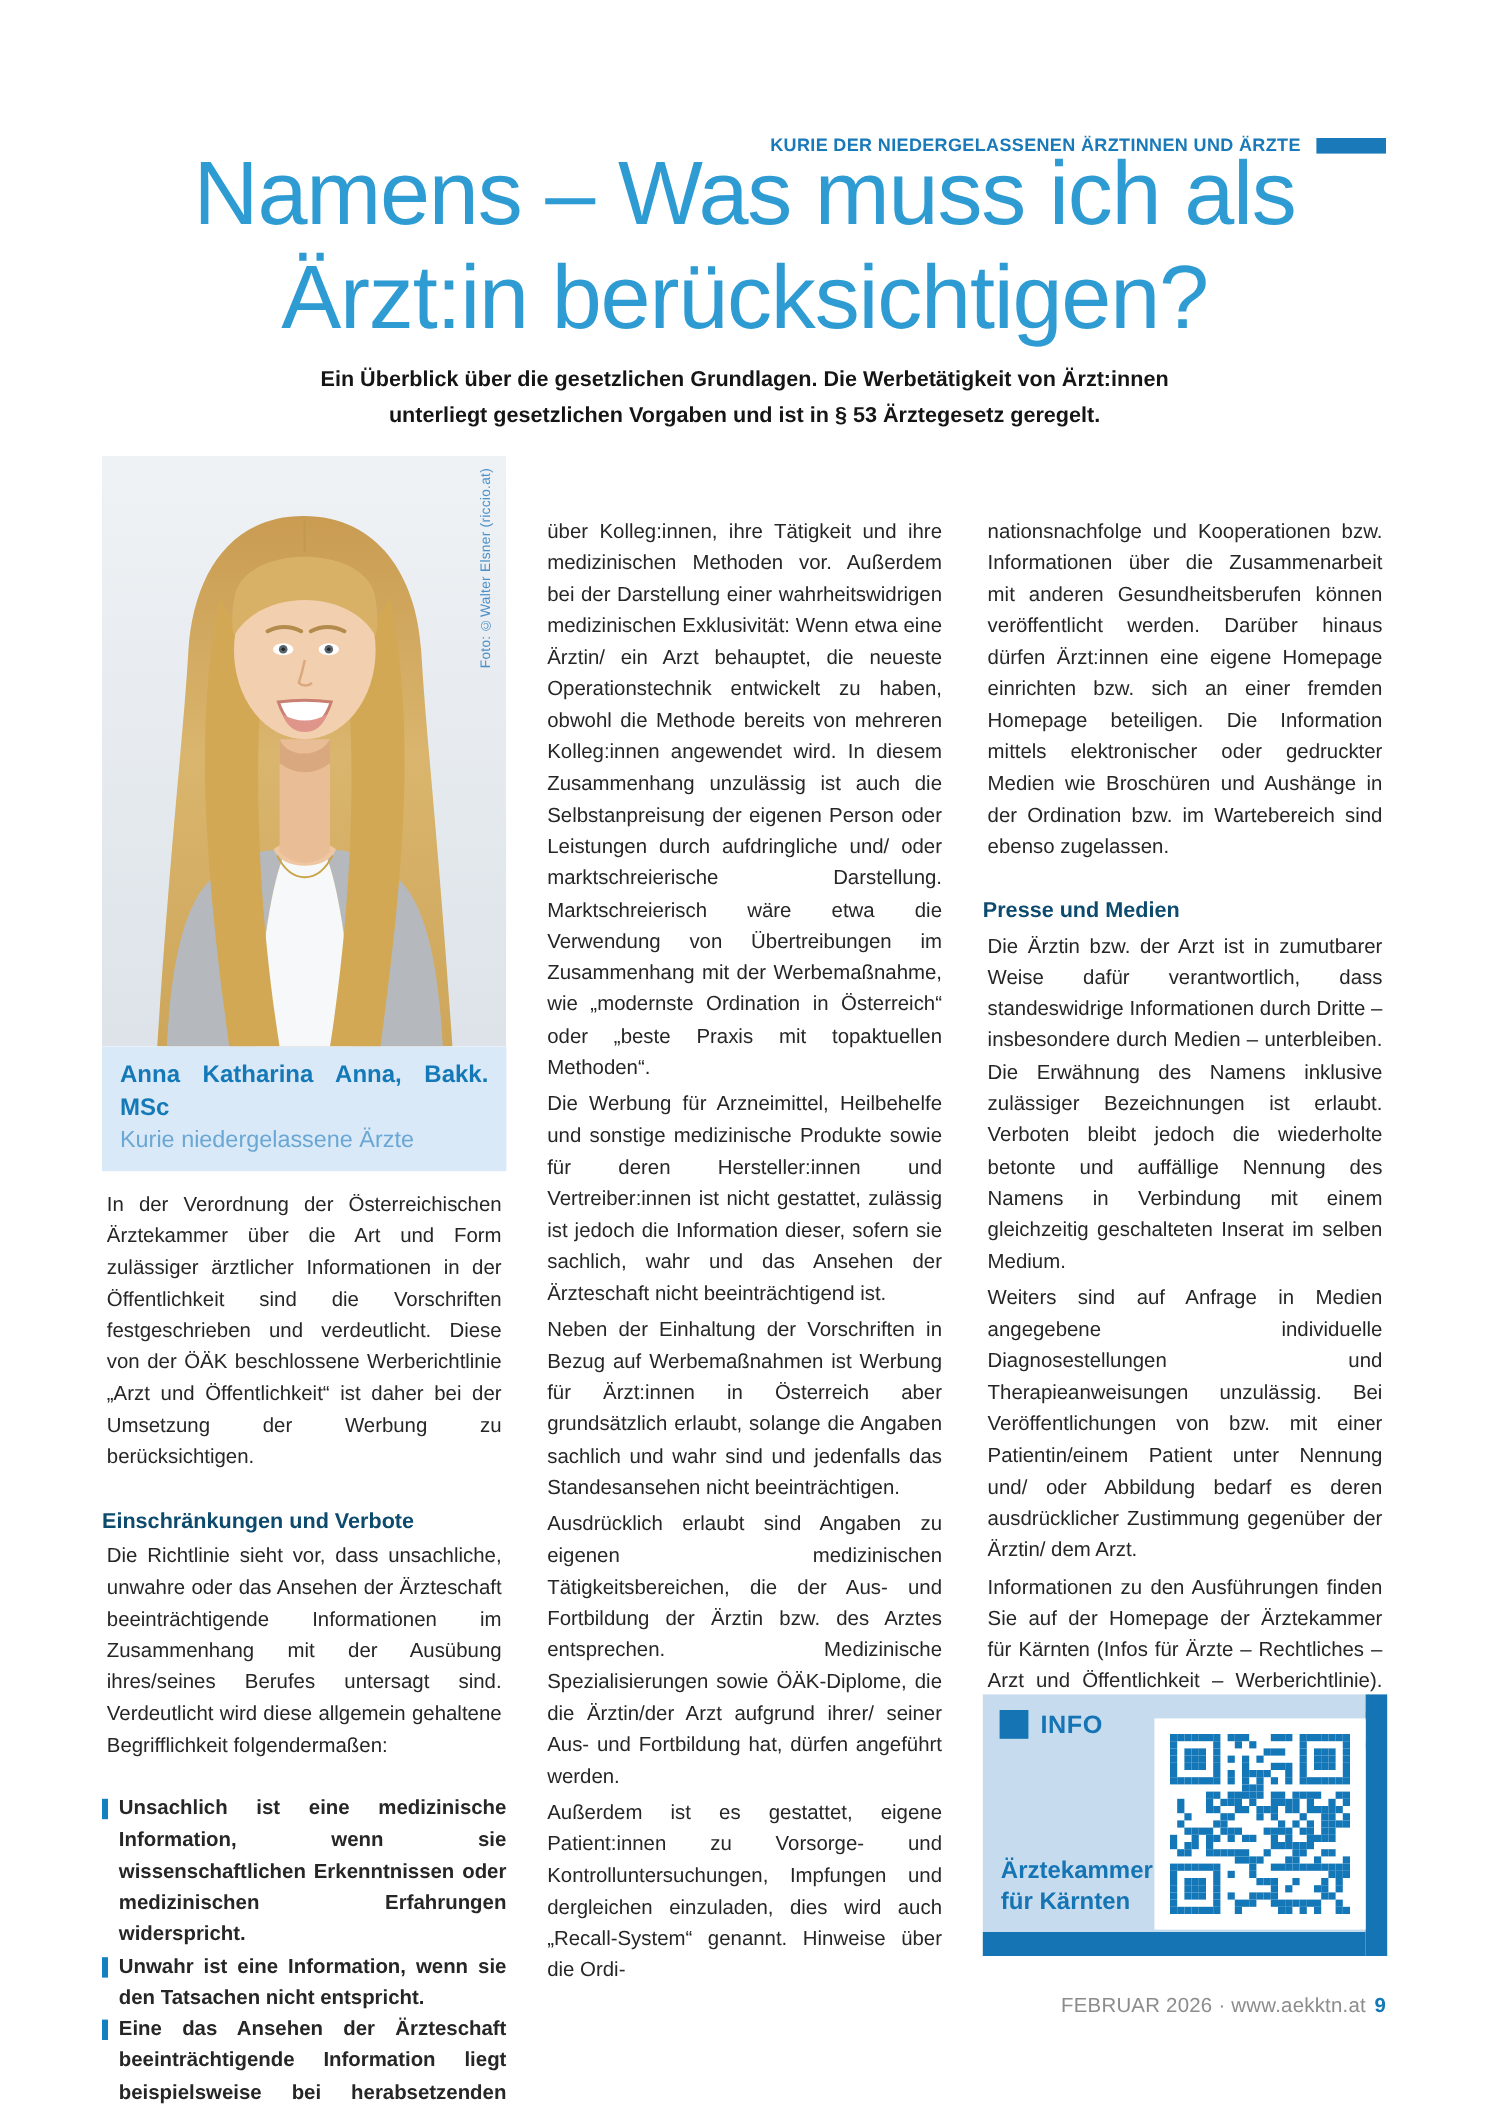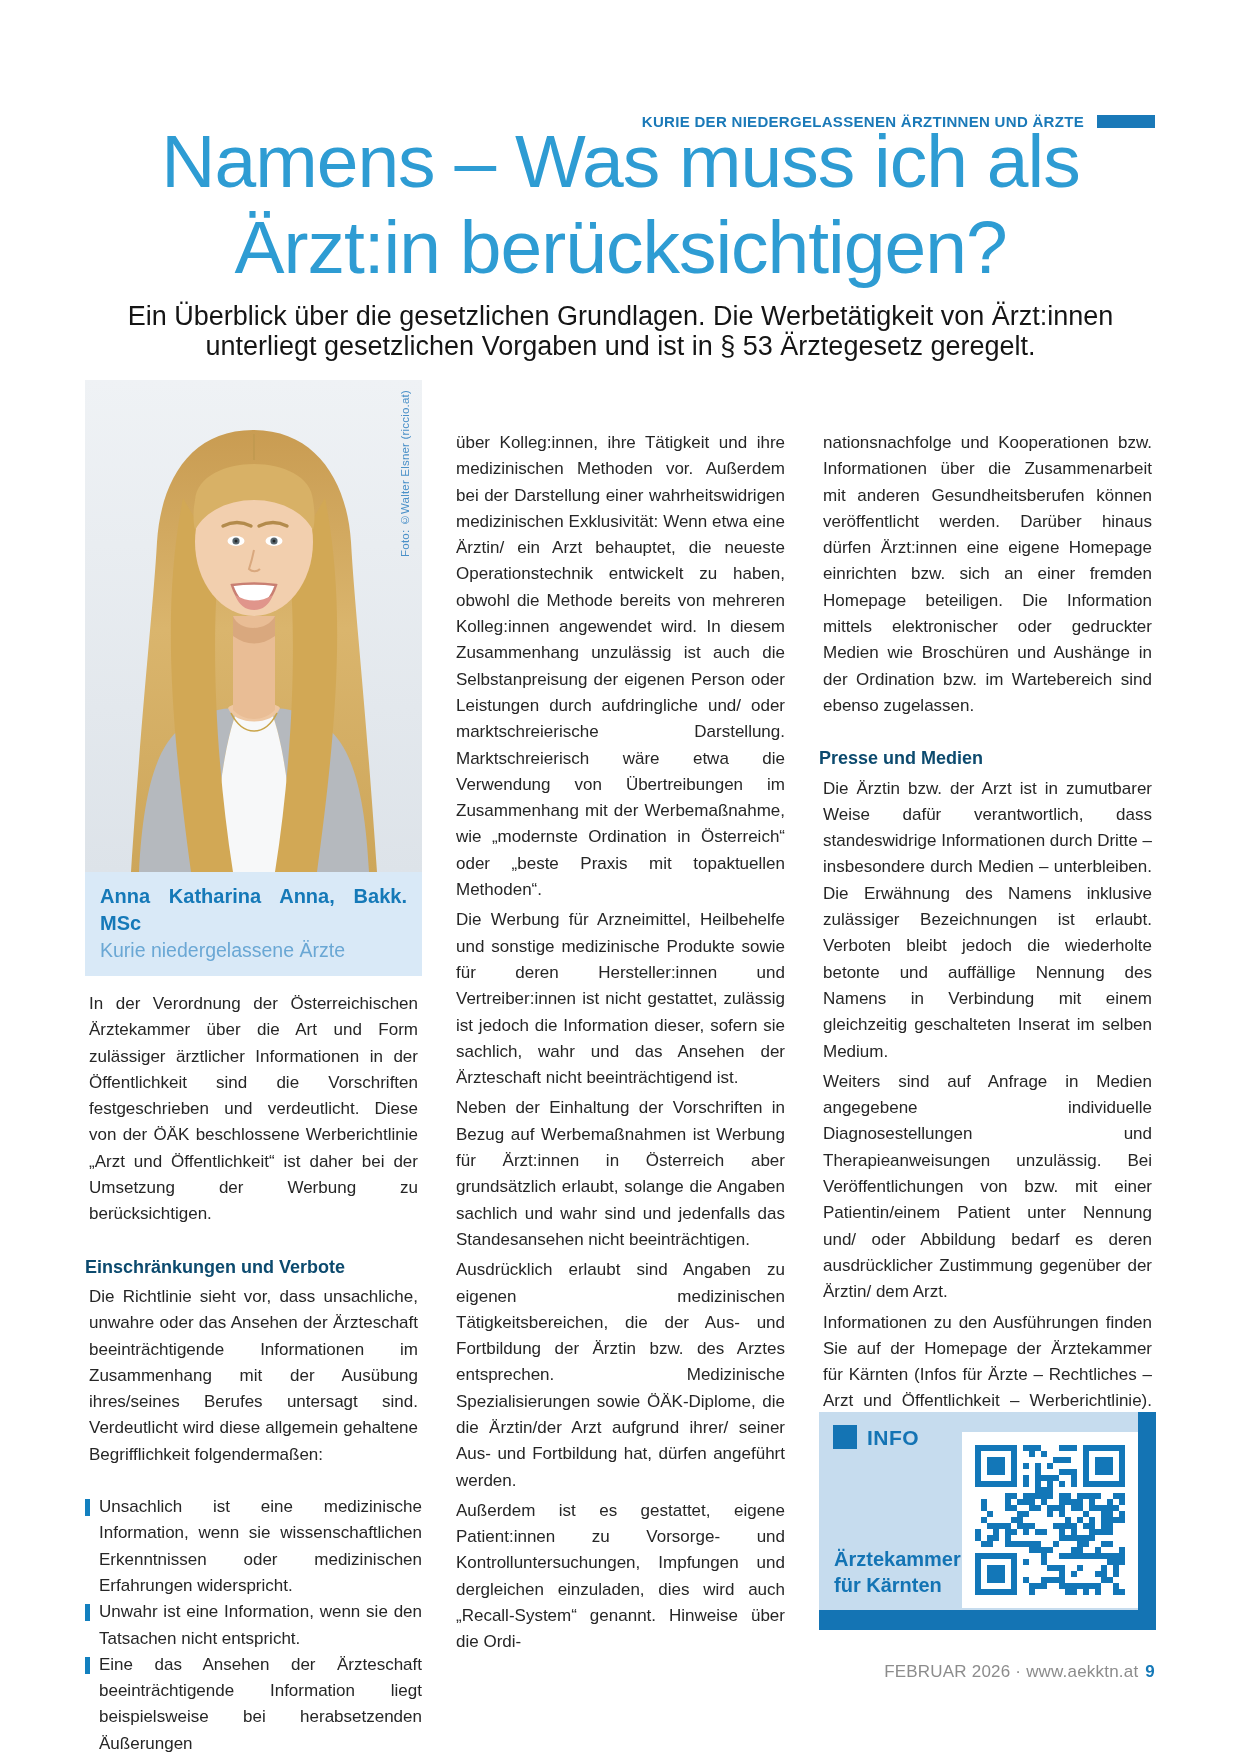--- a/index.html
+++ b/index.html
@@ -18,22 +18,22 @@
 
   
   .title {
     position:absolute; top:118px; left:0; width:100%; margin:0;
     text-align:center; color:#2e9cd3; font-weight:normal;
     font-size:75px; line-height:86px; letter-spacing:-1px;
   }
   .title .tl { display:block; }
   .subtitle {
     position:absolute; top:301px; left:0; width:100%;
-    text-align:center; color:#151515; font-weight:normal;
-    font-size:27px; line-height:30px;
+    text-align:center; color:#151515; font-weight:bold;
+    font-size:18px; line-height:30px;
   }
   .subtitle .sl { display:block; }
 
   
   .columns {
     position:absolute; left:85px; top:380px; width:1071px;
     display:flex; gap:30px;
   }
   .col {
     width:337px; color:#262626; font-size:17px; line-height:26.3px;
@@ -54,21 +54,21 @@
     writing-mode:vertical-rl; transform:rotate(180deg);
     font-size:11.5px; color:#4a90c8; letter-spacing:0.2px; white-space:nowrap;
   }
   .caption { background:#d9e9f7; padding:11px 15px 13px 15px; }
   .caption .name { color:#1579b8; font-weight:bold; font-size:20px; line-height:27px; }
   .caption .role { color:#6aa7d4; font-size:19.5px; line-height:26px; }
   .coltext { margin-top:15px; }
 
   
   .bullets { margin-top:26px; }
-  .bullet { display:flex; }
+  .bullet { display:flex;font-weight:bold; }
   .bullet .bar { flex:0 0 5px; width:5px; height:17px; background:#1380bf; margin:5px 9px 0 0; }
   .bullet .txt { flex:1; text-align:justify; }
 
   
   .col3 { position:relative; }
   .info-box { position:absolute; top:1032px; left:0; width:337px; height:218px; }
   .info-bg     { position:absolute; left:0; top:0; right:18px; bottom:20px; background:#c6dcee; }
   .info-right  { position:absolute; right:0; top:0; width:18px; height:100%; background:#1474b4; }
   .info-bottom { position:absolute; left:0; right:18px; bottom:0; height:20px; background:#1474b4; }
   .info-label  { position:absolute; left:14px; top:13px; display:flex; align-items:flex-start; gap:10px; }

